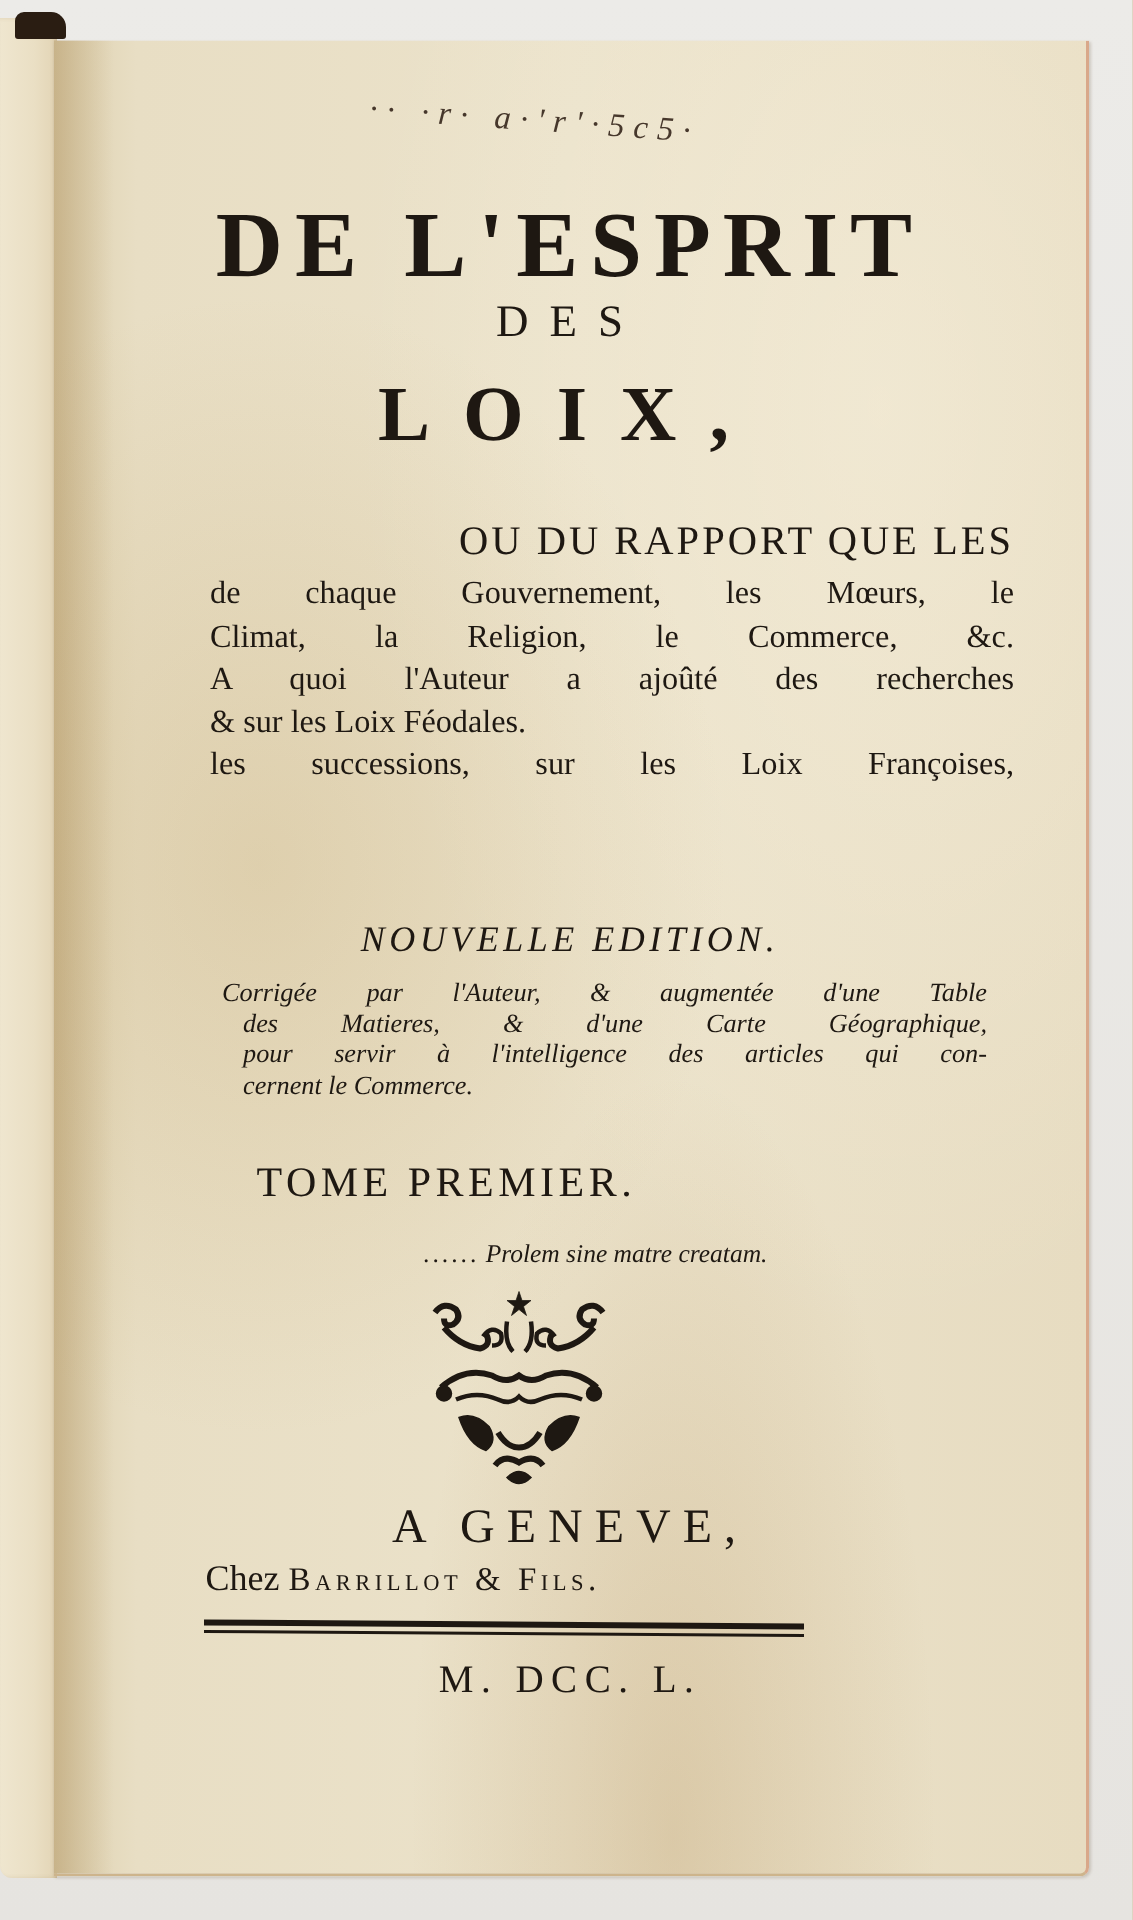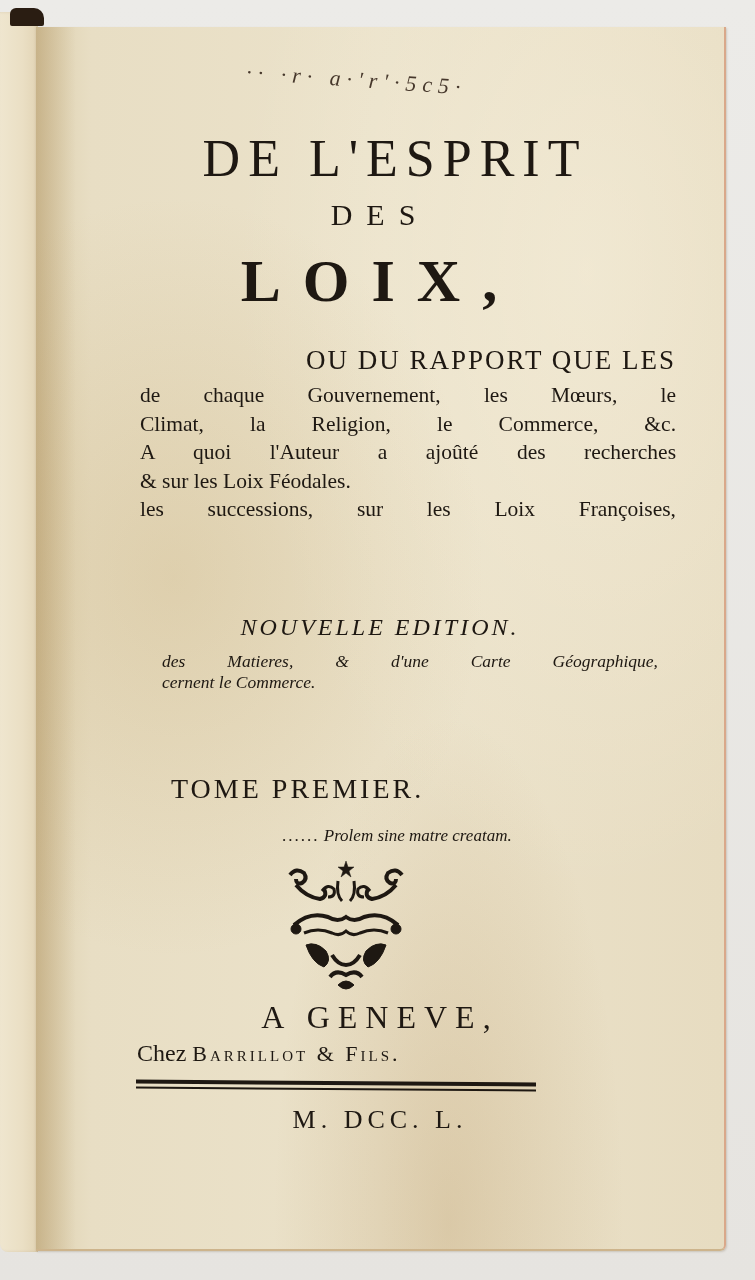--- a/index.html
+++ b/index.html
@@ -81,42 +81,42 @@
     .content {
       position: absolute;
       left: 0;
       top: 0;
       width: 100%;
       text-align: center;
     }
     .title-line1 {
       position: absolute;
       top: 106px;
-      left: 15px;
-      width: 100%;
-      font-size: 52px;
-      font-weight: normal;
+      left: 0;
+      width: 100%;
+      font-size: 62px;
+      font-weight: bold;
       letter-spacing: 8px;
       line-height: 1;
     }
     .title-line2 {
       position: absolute;
       top: 173px;
       left: 0;
       width: 100%;
       font-size: 30px;
       letter-spacing: 14px;
       line-height: 1;
     }
     .title-line3 {
       position: absolute;
       top: 224px;
       left: 0;
       width: 100%;
-      font-size: 60px;
+      font-size: 52px;
       font-weight: bold;
       letter-spacing: 22px;
       line-height: 1;
     }
     .subtitle-caps {
       position: absolute;
       top: 320px;
       left: 80px;
       width: 560px;
       text-align: right;
@@ -280,21 +280,23 @@
       <span class="ln">de chaque Gouvernement, les Mœurs, le</span>
       <span class="ln">Climat, la Religion, le Commerce, &amp;c.</span>
       <span class="ln">A quoi l'Auteur a ajoûté des recherches</span>
       <span class="ln last">&amp; sur les Loix Féodales.</span>
       <span class="ln">les successions, sur les Loix Françoises,</span>
     </div>
 
     <div class="edition">NOUVELLE EDITION.</div>
 
     <div class="edition-desc">
+      <span class="ln first">Corrigée par l'Auteur, &amp; augmentée d'une Table</span>
       <span class="ln">des Matieres, &amp; d'une Carte Géographique,</span>
+      <span class="ln">pour servir à l'intelligence des articles qui con-</span>
       <span class="ln last">cernent le Commerce.</span>
     </div>
 
     <div class="tome">TOME PREMIER.</div>
 
     <div class="epigraph">
       <span class="dots">......</span>
       <span>Prolem sine matre creatam.</span>
     </div>
 

